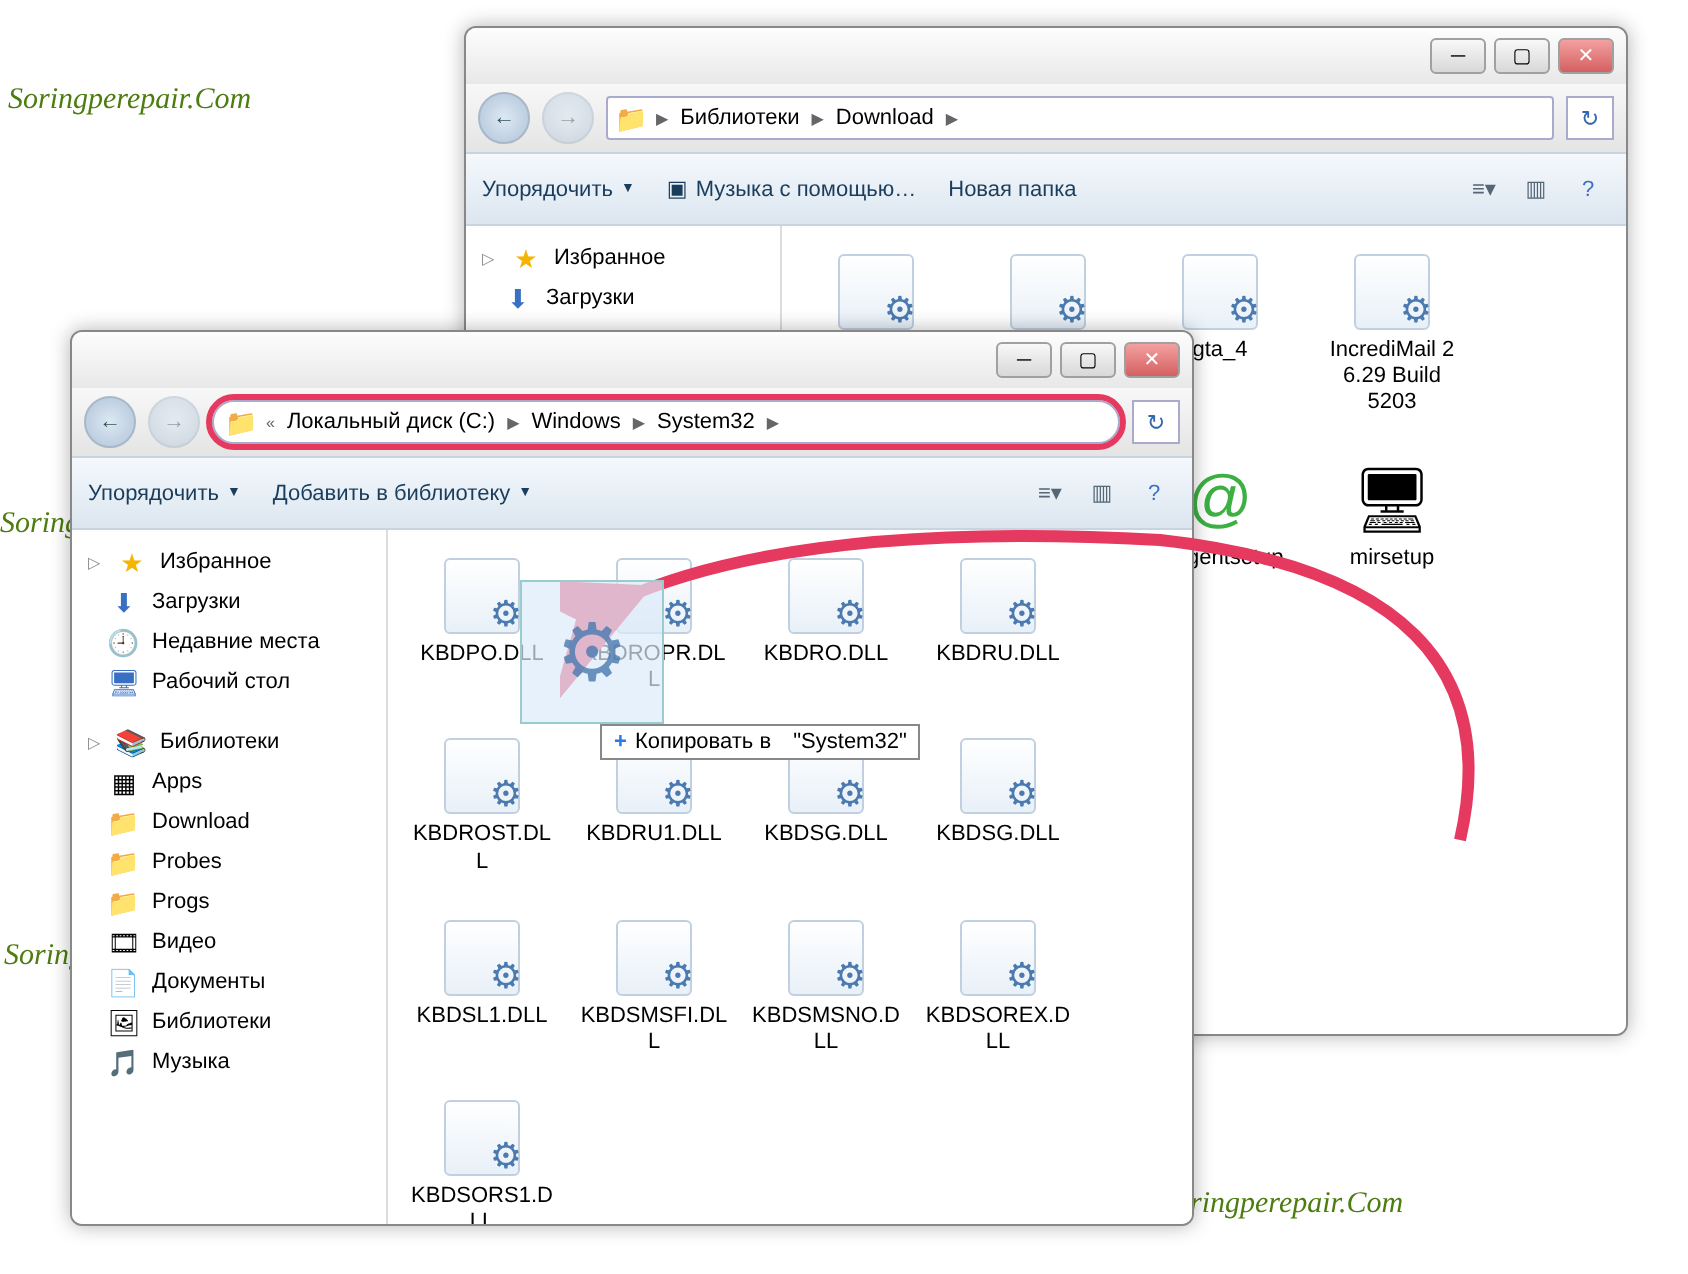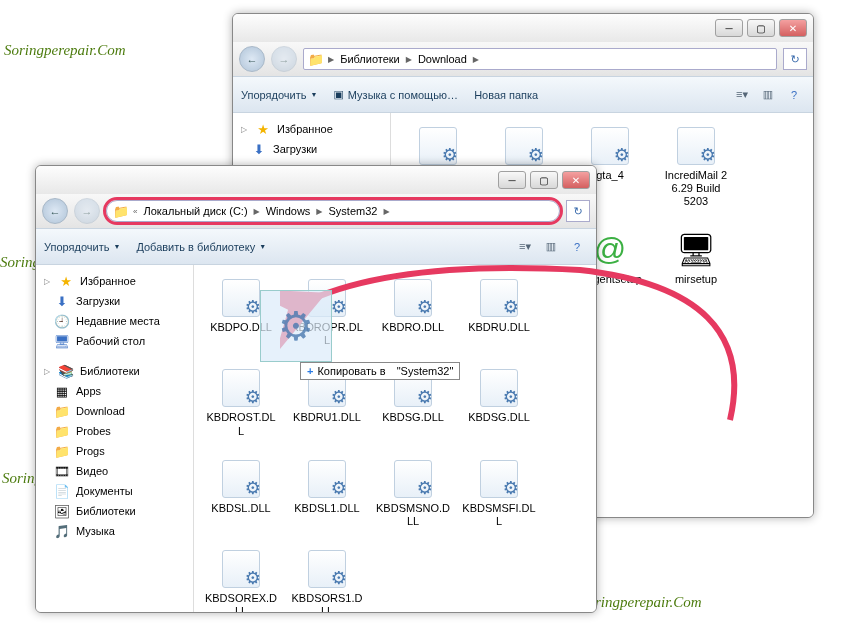--- a/index.html
+++ b/index.html
@@ -309,39 +309,33 @@
         <div class="fitem">
           <div class="ficon">
             <div class="dll-icon"></div>
           </div>
           <div class="flabel">KBDSG.DLL</div>
         </div>
         <div class="fitem">
           <div class="ficon">
             <div class="dll-icon"></div>
           </div>
-          <div class="flabel">KBDSL.DLL</div>
-        </div>
-        <div class="fitem">
-          <div class="ficon">
-            <div class="dll-icon"></div>
-          </div>
           <div class="flabel">KBDSL1.DLL</div>
         </div>
         <div class="fitem">
           <div class="ficon">
             <div class="dll-icon"></div>
           </div>
+          <div class="flabel">KBDSMSFI.DLL</div>
+        </div>
+        <div class="fitem">
+          <div class="ficon">
+            <div class="dll-icon"></div>
+          </div>
           <div class="flabel">KBDSMSNO.DLL</div>
-        </div>
-        <div class="fitem">
-          <div class="ficon">
-            <div class="dll-icon"></div>
-          </div>
-          <div class="flabel">KBDSMSFI.DLL</div>
         </div>
         <div class="fitem">
           <div class="ficon">
             <div class="dll-icon"></div>
           </div>
           <div class="flabel">KBDSOREX.DLL</div>
         </div>
         <div class="fitem">
           <div class="ficon">
             <div class="dll-icon"></div>

